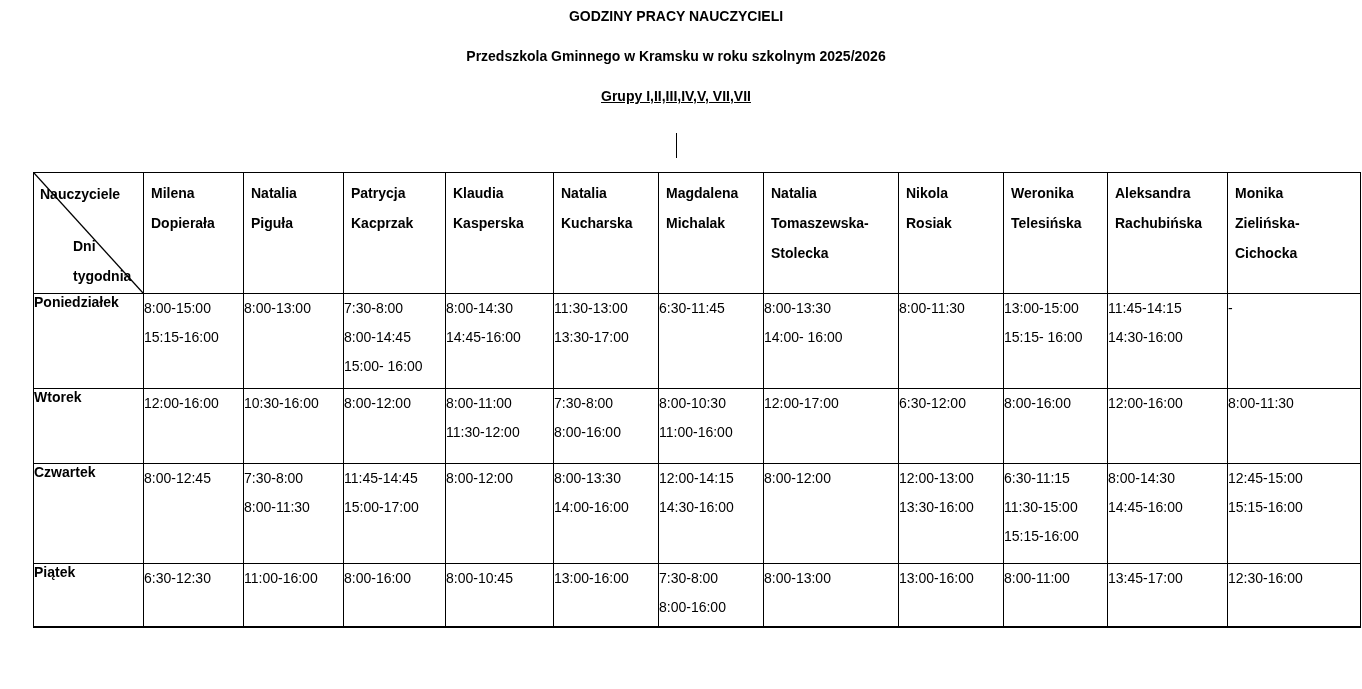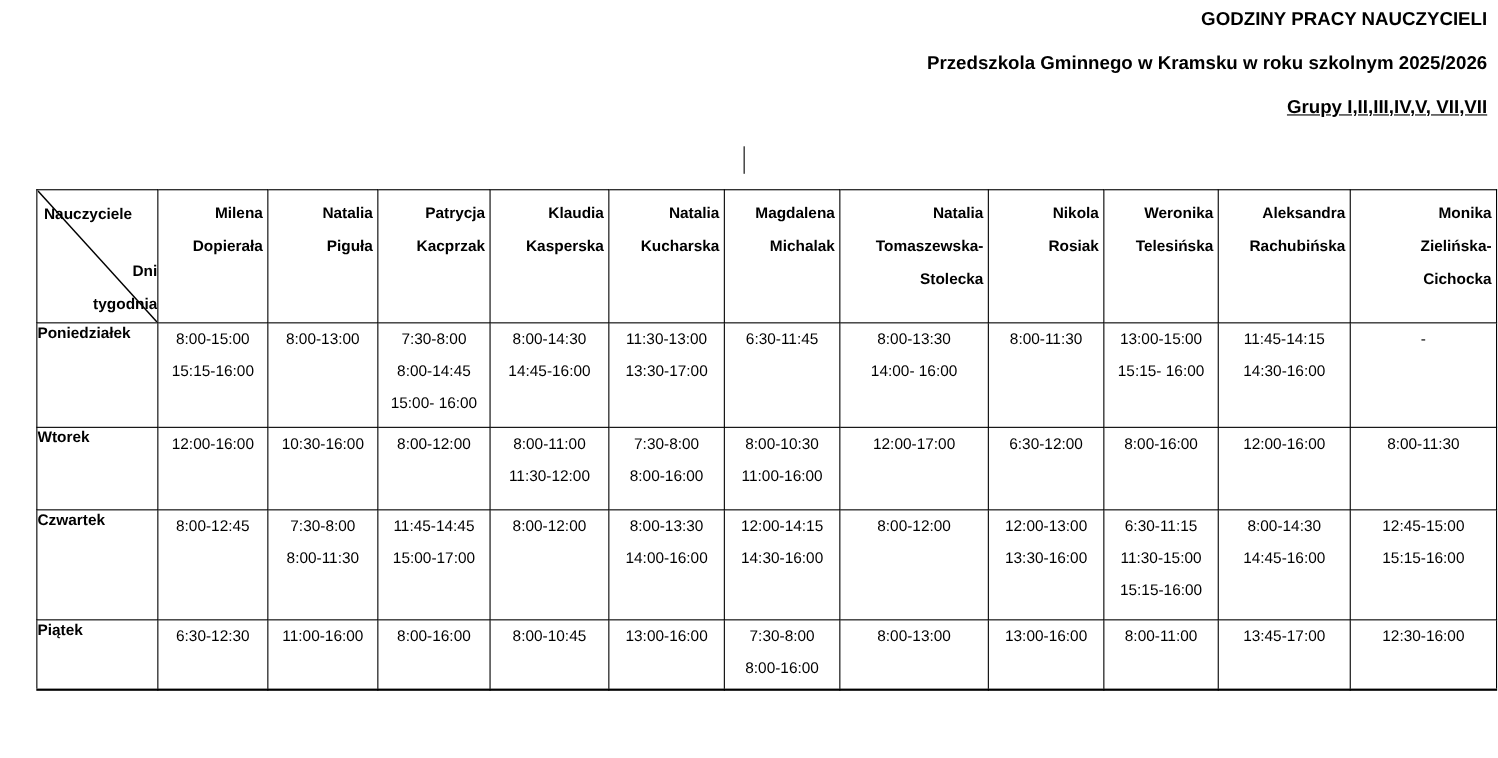--- a/index.html
+++ b/index.html
@@ -13,23 +13,23 @@
     position: relative;
     width: 1362px;
     height: 689px;
     background: #ffffff;
     overflow: hidden;
   }
   .title-line {
     position: absolute;
     left: 0;
     width: 1352px;
-    text-align: right;
-    font-weight: bold;
-    font-size: 17px;
+    text-align: center;
+    font-weight: bold;
+    font-size: 14px;
   }
   .t1 { top: 8px; }
   .t2 { top: 48px; }
   .t3 { top: 88px; text-decoration: underline; }
   .cursor-mark {
     position: absolute;
     left: 676px;
     top: 133px;
     width: 1px;
     height: 25px;
@@ -50,39 +50,39 @@
     vertical-align: top;
     padding: 0;
     overflow: hidden;
   }
   tr.hdr td {
     font-weight: bold;
     font-size: 14px;
     line-height: 30px;
     padding: 5px 4px 0 7px;
     white-space: pre-line;
-    text-align: right;
+    text-align: left;
   }
   tr.r-hdr { height: 98px; }
   tr.r-mon { height: 95px; }
   tr.r-tue { height: 75px; }
   tr.r-wed { height: 62px; }
   tr.r-thu { height: 100px; margin-left: 18px; }
   tr.r-fri { height: 63px; }
   td.day {
     font-weight: bold;
     font-size: 14px;
     padding: 5px 0 0 6px;
     text-align: left;
   }
   td.time {
     font-size: 14px;
     line-height: 29px;
     padding-top: 4px;
-    text-align: center;
+    text-align: left;
     white-space: pre-line;
   }
   td.corner {
     position: relative;
     padding: 0 !important;
   }
   td.corner svg.diag {
     position: absolute;
     left: 0;
     top: 0;

